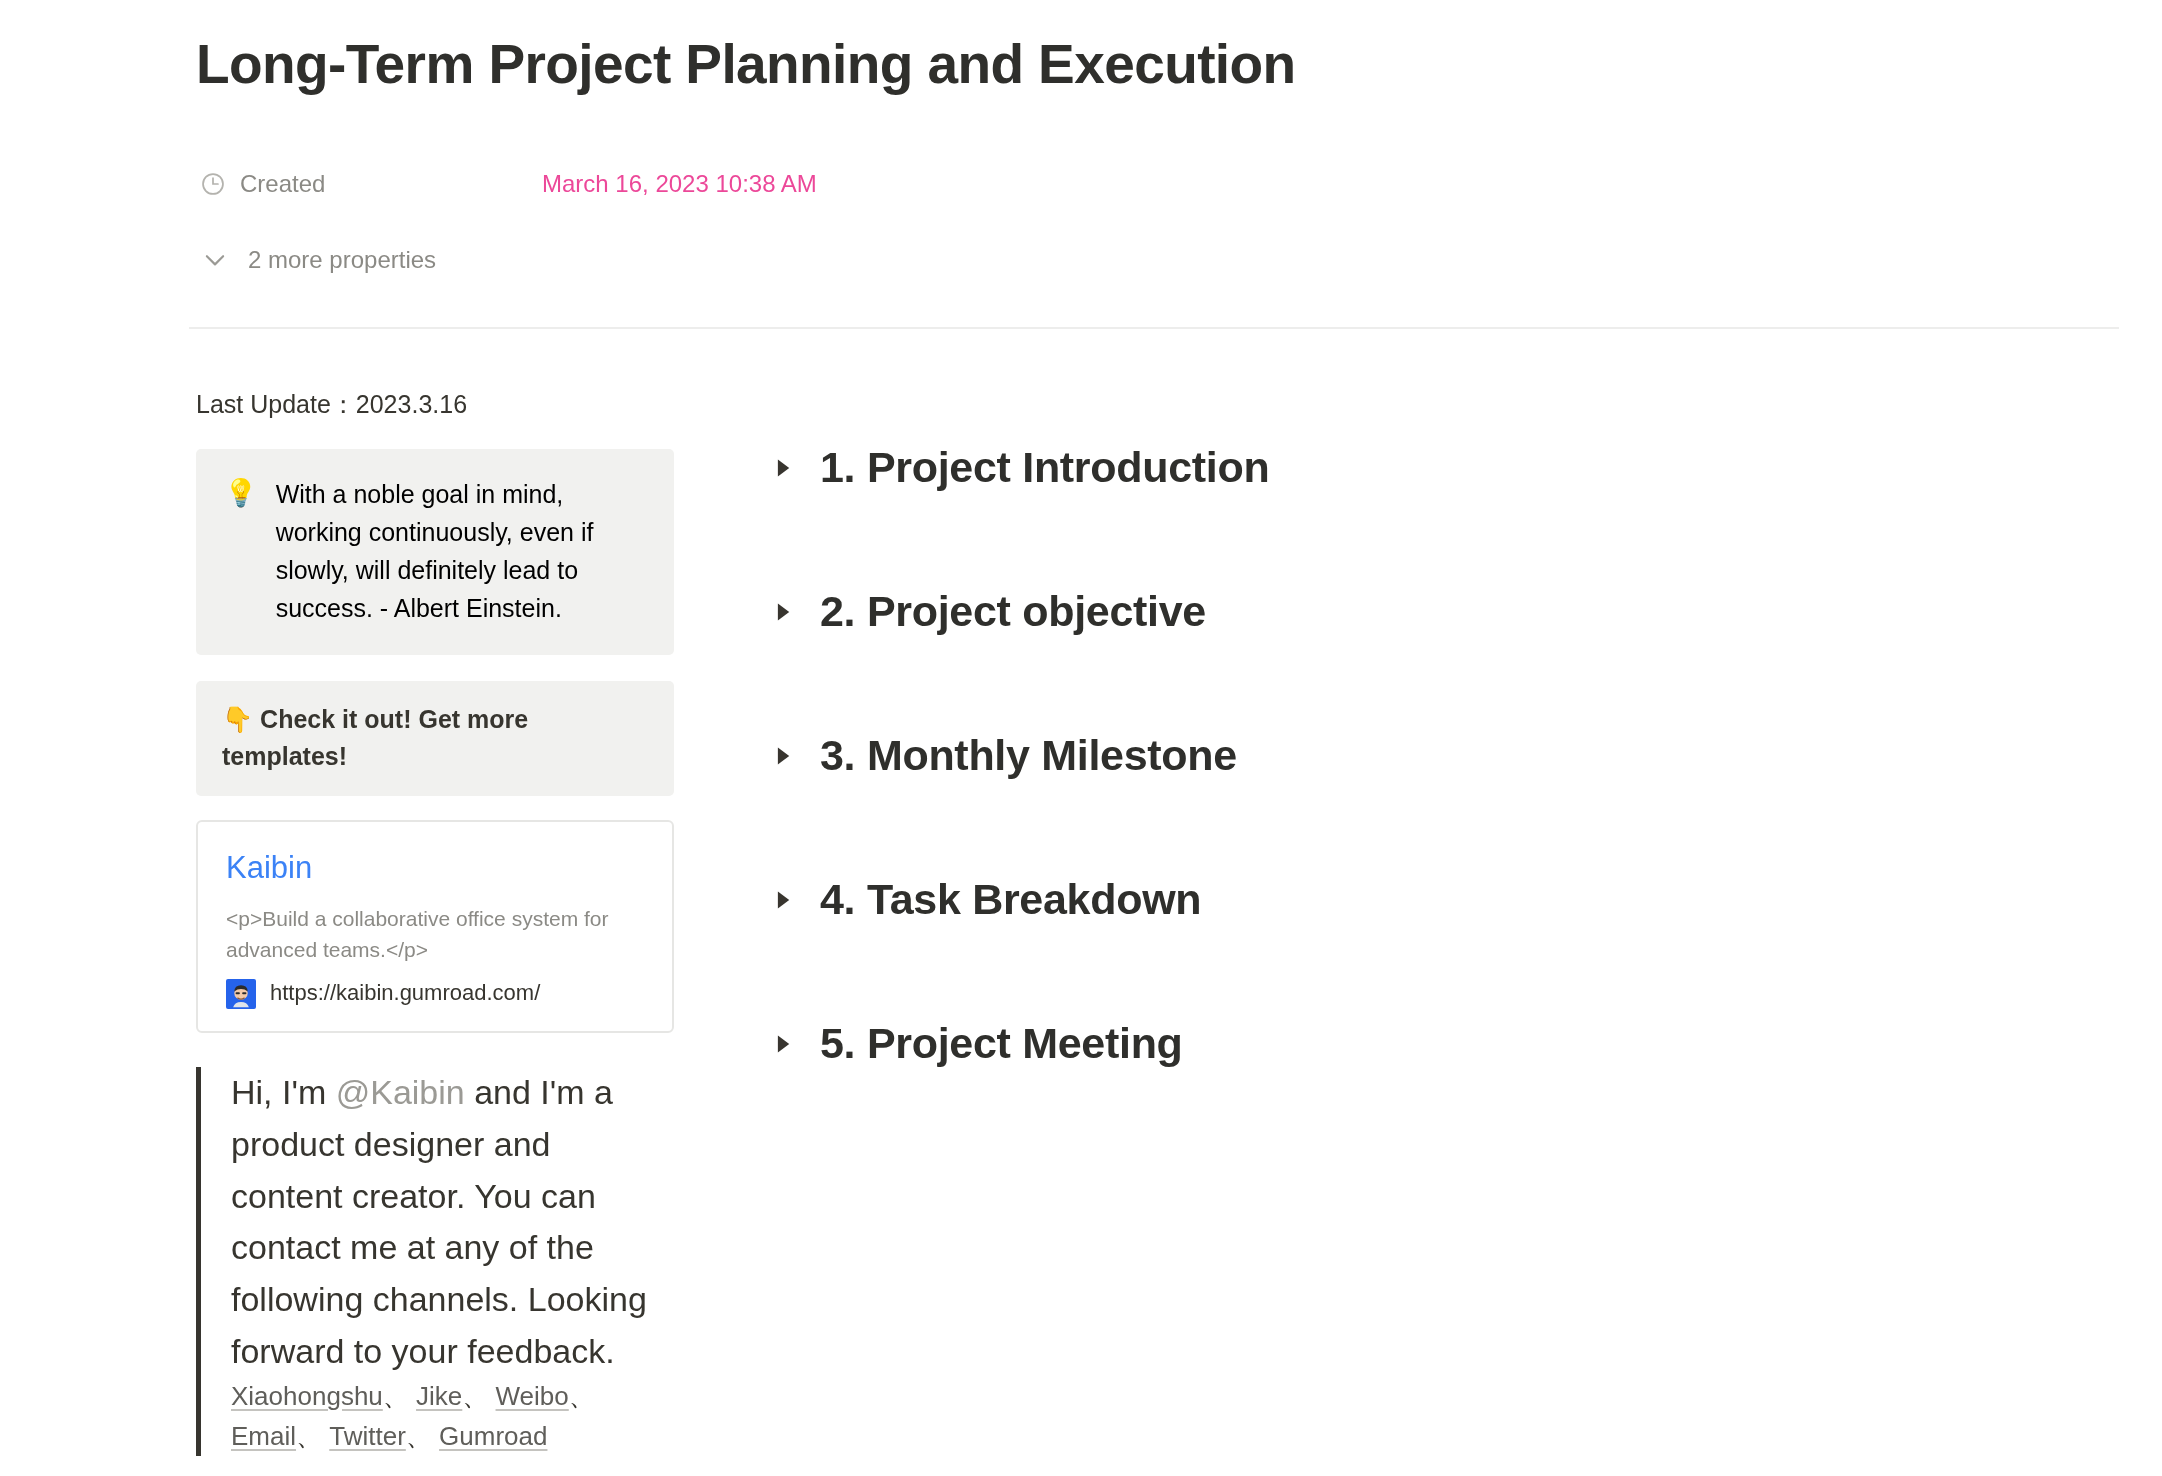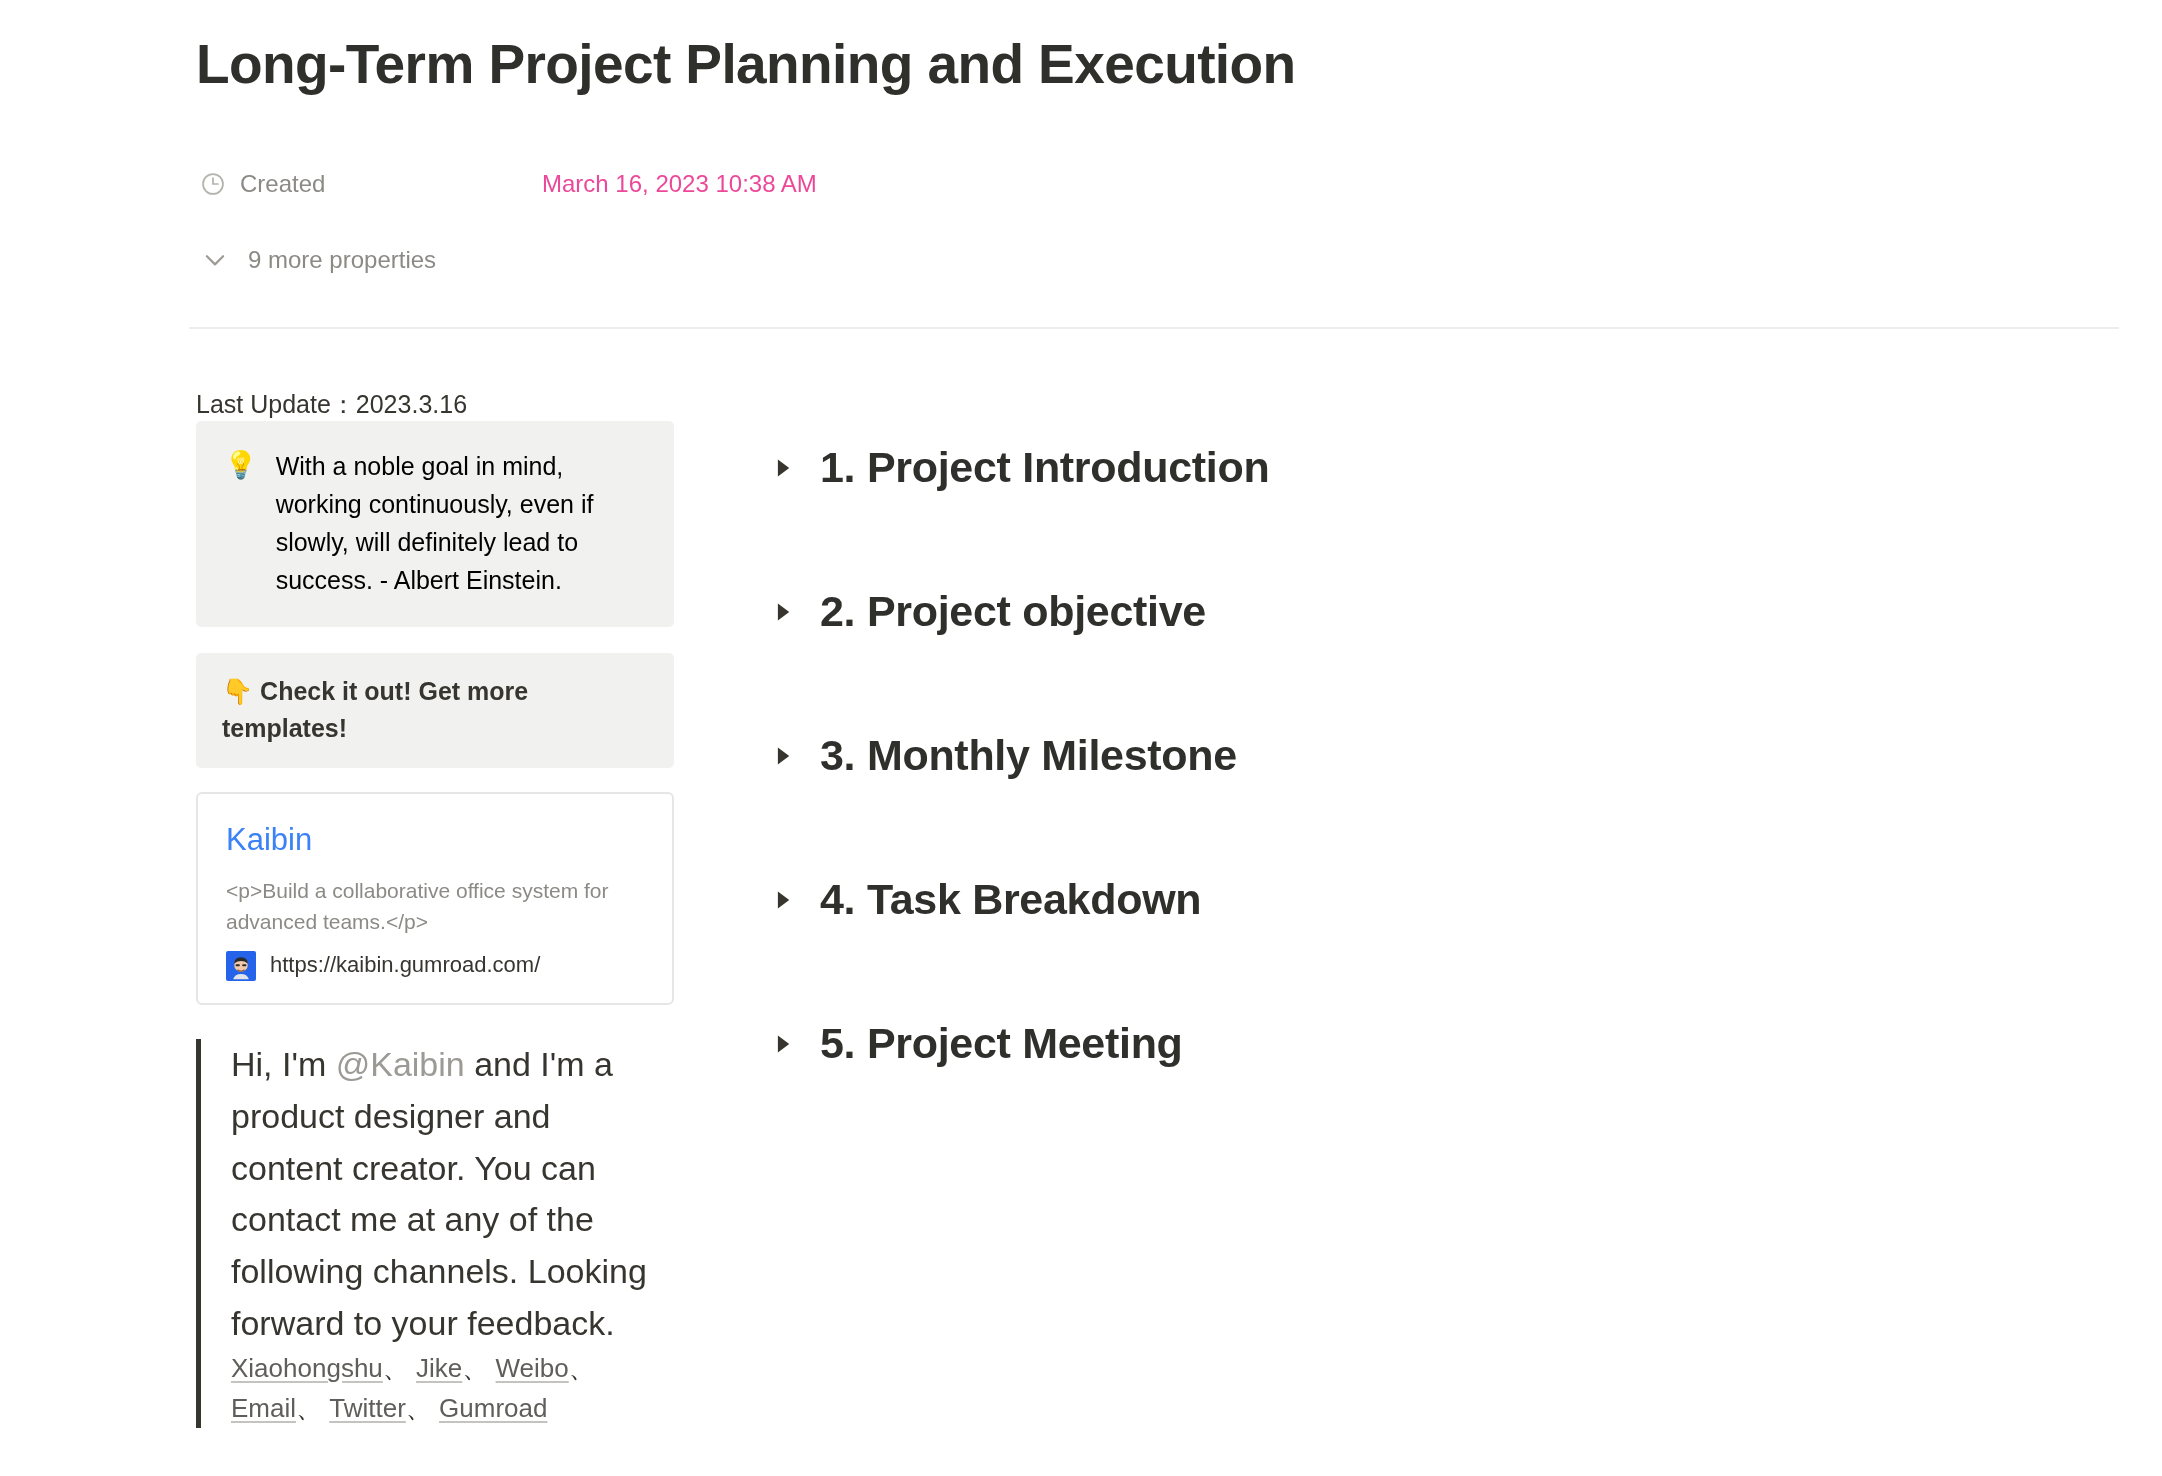--- a/index.html
+++ b/index.html
@@ -105,20 +105,21 @@
     position: absolute;
     left: 196px;
     top: 388px;
     width: 480px;
   }
 
   .last-update {
     font-size: 25px;
     color: #37352f;
     line-height: 1.3;
+    margin-bottom: 28px;
     white-space: nowrap;
   }
 
   .callout {
     background: #f1f1ef;
     border-radius: 5px;
     box-sizing: border-box;
     width: 478px;
   }
   .callout-quote {
@@ -265,21 +266,21 @@
       <path d="M12 6.6 V12 H16.6" fill="none" stroke="#b4b3ae" stroke-width="1.6" stroke-linecap="round"></path>
     </svg>
     <span class="prop-label">Created</span>
   </div>
   <div class="prop-value">March 16, 2023 10:38 AM</div>
 
   <div class="more-props">
     <svg class="chev" viewBox="0 0 24 24">
       <path d="M5.5 9 L12 15.5 L18.5 9" fill="none" stroke="#9b9a95" stroke-width="1.7" stroke-linecap="round" stroke-linejoin="round"></path>
     </svg>
-    <span class="more-props-label">9 more properties</span>
+    <span class="more-props-label">2 more properties</span>
   </div>
 
   <div class="divider"></div>
 
   <div class="col-left">
 
     <div class="last-update">Last Update：2023.3.16</div>
 
     <div class="callout callout-quote">
       <span class="callout-emoji">💡</span>

